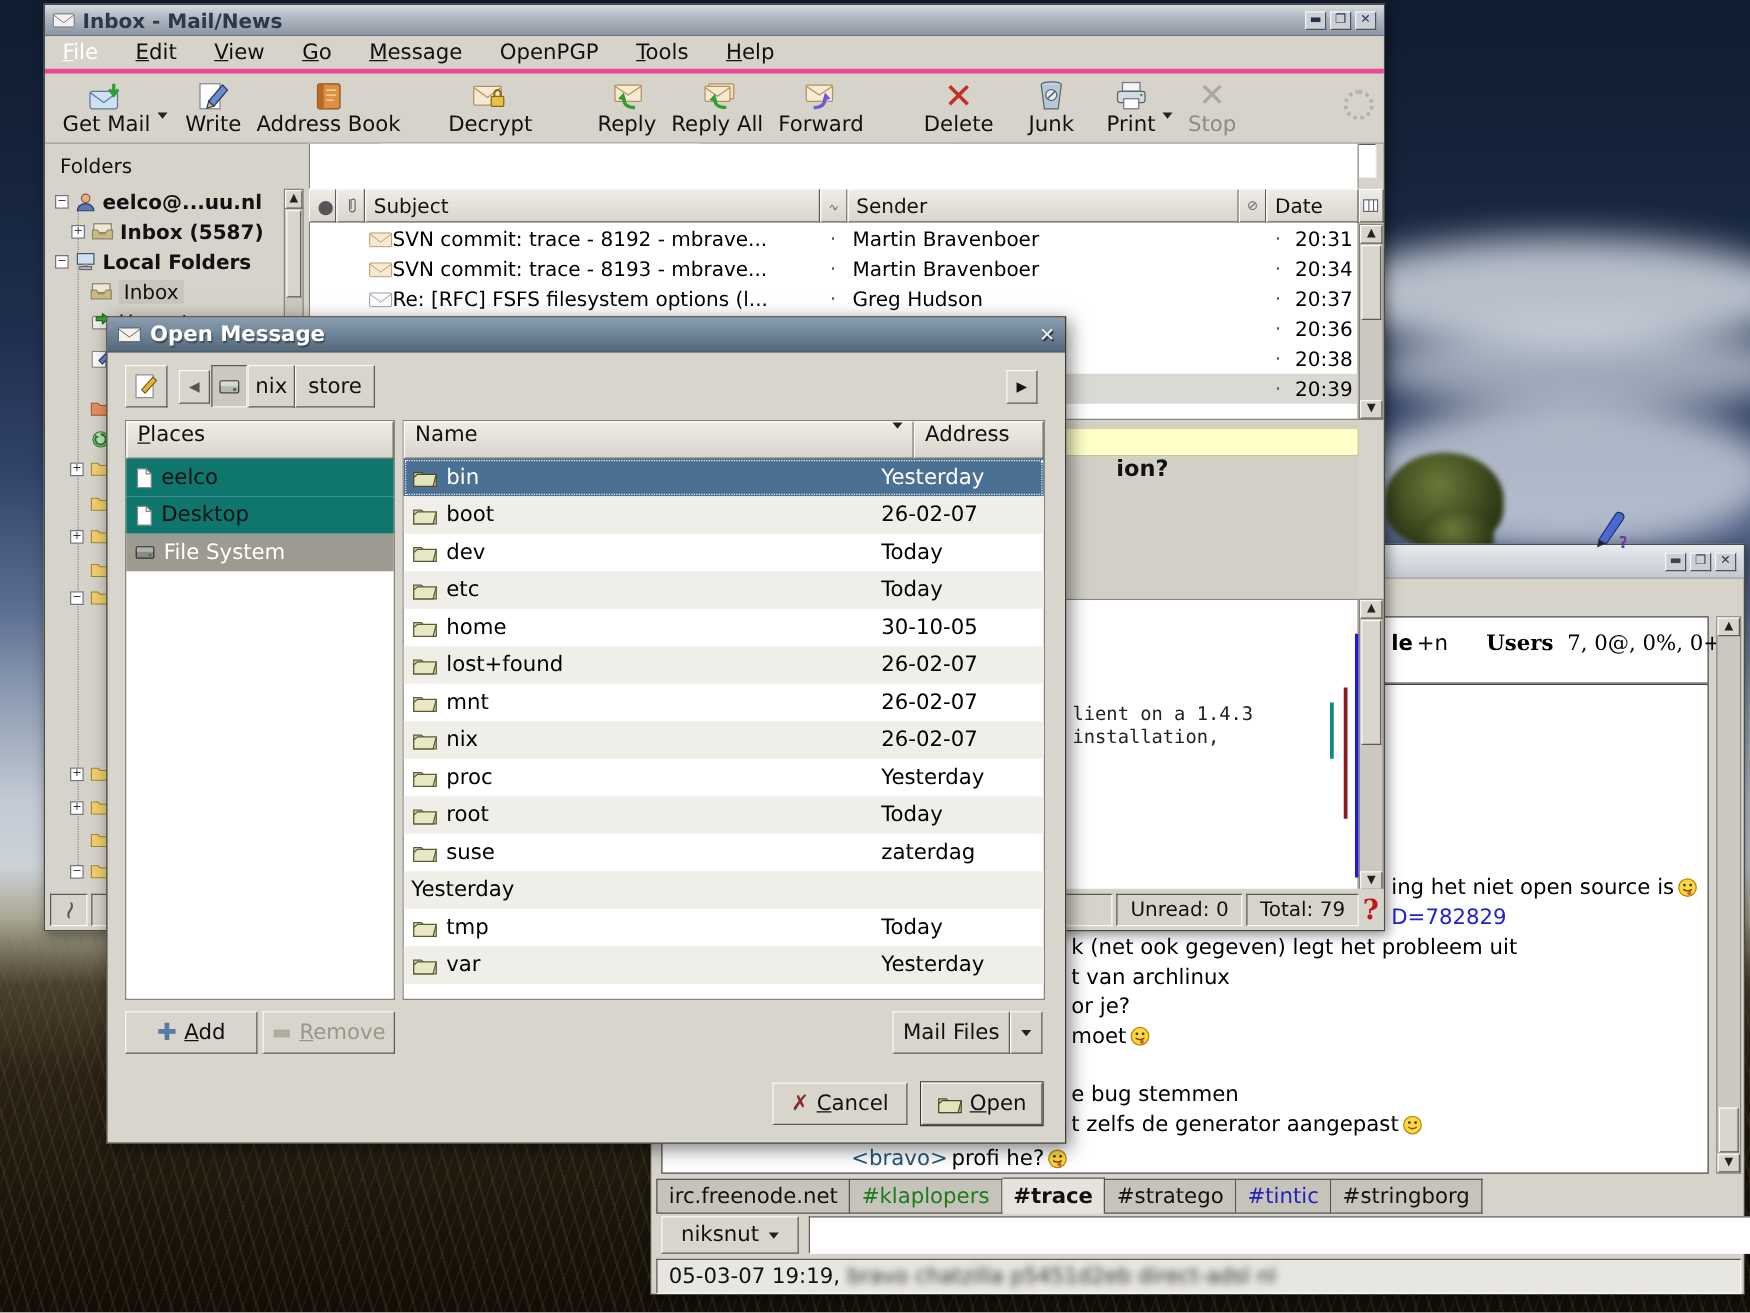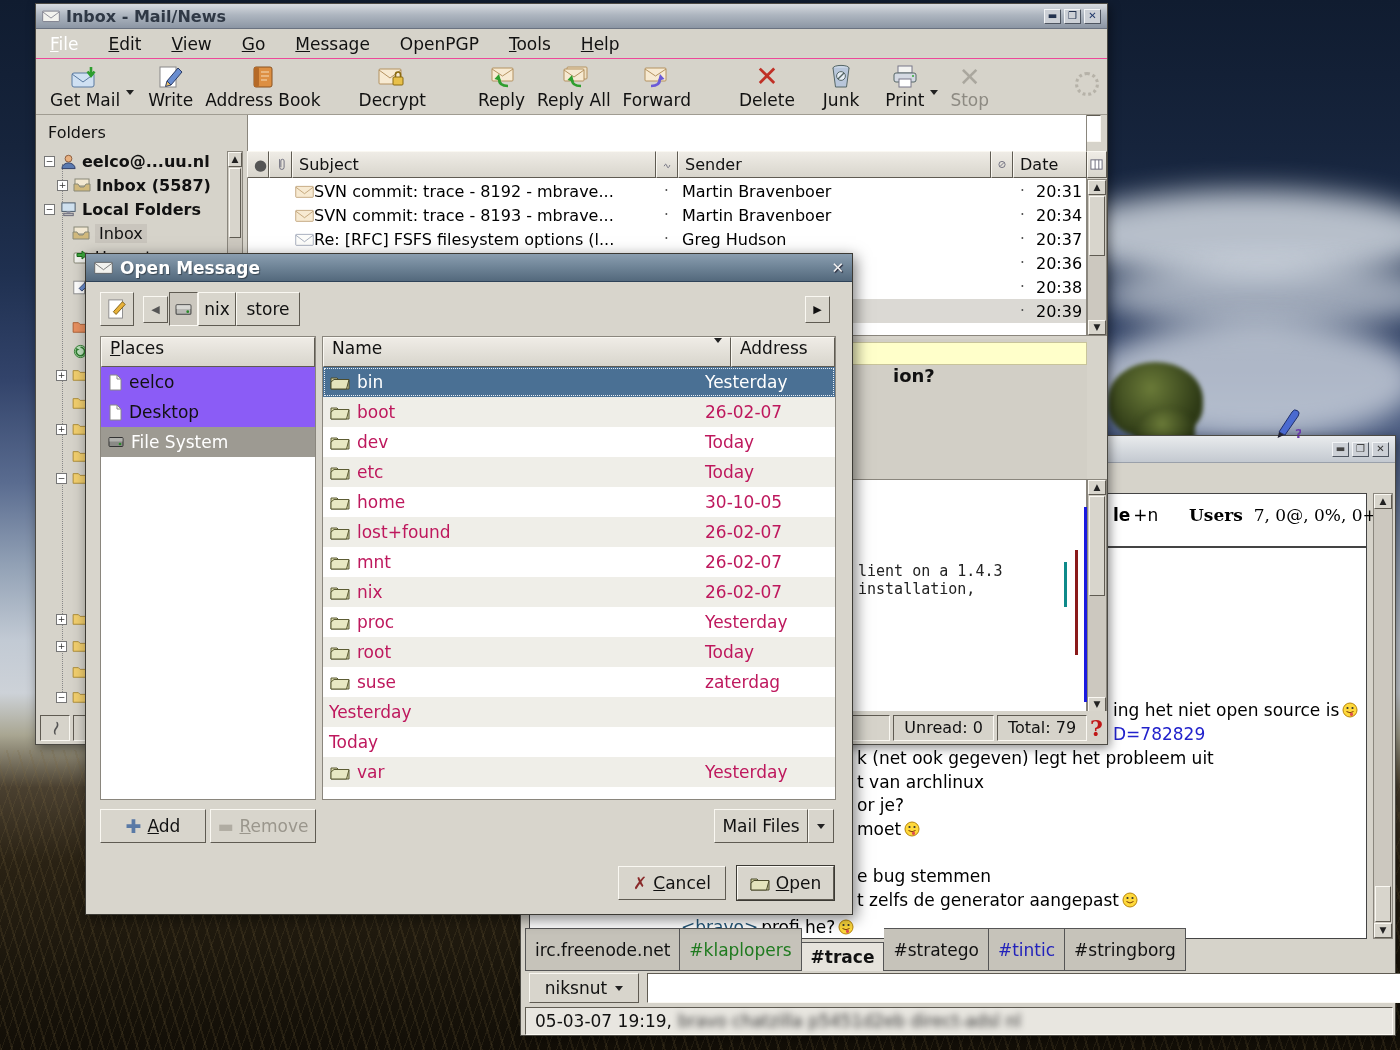--- a/index.html
+++ b/index.html
@@ -27,21 +27,21 @@
   .sb .ar{position:absolute;left:0;right:0;height:15px;background:#d8d5cc;border:1px solid;border-color:#faf8f2 #5f5b52 #5f5b52 #faf8f2;font-size:9px;text-align:center;line-height:13px;color:#222}
   .sb .th{position:absolute;left:1px;right:1px;background:#d8d5cc;border:1px solid;border-color:#faf8f2 #5f5b52 #5f5b52 #faf8f2}
   .dot{color:#555;font-size:15px}
   
   #mailwin{left:35px;top:3px;width:1073px;height:742px}
   #mail-title{position:absolute;left:0;top:0;right:0;height:25px;display:flex;align-items:center;gap:6px;padding:0 6px;
     background:linear-gradient(180deg,#d7dbe0,#aeb6c0 45%,#8c96a4);border-bottom:1px solid #6a7280}
   #mail-title .t{font-weight:bold;font-size:16px;color:#2f3845}
   .winbtns{margin-left:auto;display:flex;gap:3px}
   #mail-menu{position:absolute;left:0;top:25px;right:0;height:30px;display:flex;align-items:center;gap:30px;padding:0 14px;
-    background:#d6d3ca;border-bottom:1px solid #ec4899;font-size:17px;color:#111}
+    background:#d6d3ca;border-bottom:4px solid #ec4899;font-size:17px;color:#111}
   #mail-tools{position:absolute;left:0;top:55px;right:0;height:56px;display:flex;align-items:flex-start;padding:3px 8px 0 8px;
     background:#d6d3ca;border-bottom:1px solid #a09c92}
   .titem{display:flex;flex-direction:column;align-items:center;justify-content:flex-start;font-size:17px;color:#111;padding:1px 6px;height:50px}
   .titem .ic{height:27px;display:flex;align-items:center}
   .dim{color:#8d8a82}
   #throbber{margin-left:auto;width:24px;height:24px;border:3px dotted #b6b2a8;border-radius:50%;margin-top:10px}
   
   #folders-hdr{position:absolute;left:12px;top:119px;font-size:16px;color:#111}
   #viewrow{position:absolute;left:216px;top:114px;font-size:16px;color:#111}
   #viewcombo{position:absolute;left:268px;top:111px;width:257px;height:27px;padding-left:8px;justify-content:flex-start;font-size:16px}
@@ -78,40 +78,40 @@
   .cell{border:1px solid;border-color:#5f5b52 #faf8f2 #faf8f2 #5f5b52;height:26px;display:flex;align-items:center;padding:0 10px;font-size:16px;color:#111}
   
   #dlg{left:85px;top:253px;width:768px;height:662px;z-index:30;background:#d8d5cc;border:1px solid #3c3a34;box-shadow:3px 4px 14px rgba(0,0,0,.5)}
   #dlg-title{position:absolute;left:0;top:0;right:0;height:28px;display:flex;align-items:center;gap:7px;padding:0 8px;
     background:linear-gradient(180deg,rgba(123,147,170,.84),rgba(93,119,143,.84) 45%,rgba(58,84,109,.84));border-bottom:1px solid #2e4258}
   #dlg-title .t{font-weight:bold;font-size:17px;color:#fff;text-shadow:1px 1px 1px rgba(0,0,0,.4)}
   #dlg-close{margin-left:auto;color:#f2f2f2;font-weight:bold;font-size:15px;text-shadow:1px 1px 1px #223}
   .crumb{height:34px;font-size:17px}
   .phead{height:30px;background:linear-gradient(180deg,#efece6,#d8d5cc);border:1px solid;border-color:#faf8f2 #5f5b52 #5f5b52 #faf8f2;
     display:flex;align-items:flex-start;padding:0 8px;font-size:17px;color:#111}
-  .prow{height:30px;display:flex;align-items:center;gap:7px;padding:0 7px;font-size:17px;color:#111;background:#8b5cf6}
+  .prow{height:30px;display:flex;align-items:center;gap:7px;padding:0 7px;font-size:17px;color:#111;background:#0f766e}
   .prow.sel{background:#9d9a92;color:#fff}
-  #filelist .fr{height:30px;display:flex;align-items:center;font-size:17px;color:#be185d}
+  #filelist .fr{height:30px;display:flex;align-items:center;font-size:17px;color:#000000}
   #filelist .fr:nth-child(even){background:#efeee8}
   #filelist .fr.sel{background:#4a7094;color:#fff;outline:1px dotted #e8eef4;outline-offset:-2px}
   #filelist .fr .nm{display:flex;align-items:center;gap:7px;padding-left:7px;width:376px}
   #filelist .fr .md{padding-left:6px}
   .dlgbtn{position:absolute;height:34px;font-size:17px;gap:6px}
   
   #ircwin{left:520px;top:435px;width:876px;height:601px;z-index:1}
   #irc-title{position:absolute;left:0;top:0;right:0;height:27px;display:flex;align-items:center;padding:0 6px;
     background:linear-gradient(180deg,rgba(238,242,247,.78),rgba(190,198,210,.78));border-bottom:1px solid #9aa0aa}
   .serif{font-family:"DejaVu Serif","Liberation Serif",serif}
   #topicbox{position:absolute;left:8px;top:57px;width:838px;height:54px;background:#fff;border:1px solid #444}
   #chatbox{position:absolute;left:8px;top:111px;width:838px;height:392px;background:#fff;border:1px solid #444}
   .chatfrag{position:absolute;font-family:"DejaVu Serif","Liberation Serif",serif;font-size:17px;color:#000;white-space:nowrap;display:flex;align-items:center;gap:3px}
   .link{color:#2222cc}
   .nickc{color:#225577}
   #tabs{position:absolute;left:4px;top:506px;display:flex;align-items:flex-end;height:29px}
-  .tab{height:43px;display:flex;align-items:center;padding:0 9px;font-size:17px;background:#c6c3ba;border:1px solid #555;border-left:none;color:#111}
+  .tab{height:28px;display:flex;align-items:center;padding:0 9px;font-size:17px;background:#c6c3ba;border:1px solid #555;border-left:none;color:#111}
   .tab:first-child{border-left:1px solid #555}
   .tab.active{background:#e6e3dc;font-weight:bold;height:29px;border-bottom:none}
   .tgreen{color:#1f7a1f}
   .tblue{color:#2222bb}
   #nickbtn{position:absolute;left:8px;top:537px;width:110px;height:30px;gap:8px}
   #ircinput{position:absolute;left:126px;top:537px;width:1236px;height:30px}
   #ircinput input{width:100%;height:100%;border:none;outline:none;font-size:16px;padding:0 6px;background:transparent}
   #ircstatus{position:absolute;left:4px;top:571px;width:868px;height:28px;background:#e8e6e0;border:1px solid;border-color:#5f5b52 #faf8f2 #faf8f2 #5f5b52;
     display:flex;align-items:center;padding:0 9px;font-size:17px;color:#111;gap:6px}
   .blurred{filter:blur(3px);color:#333}
@@ -833,20 +833,27 @@
                 <path d="M1,7 l3,-2.5 h15 l-2.5,9.5 h-15.5 z" fill="#e8e8c4" stroke="#5c5c34"></path>
               </svg>
               <span>suse</span>
             </span>
             <span class="md">zaterdag</span>
           </div>
         <div class="fr">
             <span class="md">Yesterday</span>
           </div>
         <div class="fr">
+            <span class="nm">
+              <svg width="20" height="15" viewBox="0 0 20 15">
+                <path d="M1,3 h6 l2,2 h10 v9 h-18 z" fill="#dcdcaf" stroke="#5c5c34"></path>
+                <path d="M1,7 l3,-2.5 h15 l-2.5,9.5 h-15.5 z" fill="#e8e8c4" stroke="#5c5c34"></path>
+              </svg>
+              <span>tmp</span>
+            </span>
             <span class="md">Today</span>
           </div>
         <div class="fr">
             <span class="nm">
               <svg width="20" height="15" viewBox="0 0 20 15">
                 <path d="M1,3 h6 l2,2 h10 v9 h-18 z" fill="#dcdcaf" stroke="#5c5c34"></path>
                 <path d="M1,7 l3,-2.5 h15 l-2.5,9.5 h-15.5 z" fill="#e8e8c4" stroke="#5c5c34"></path>
               </svg>
               <span>var</span>
             </span>

